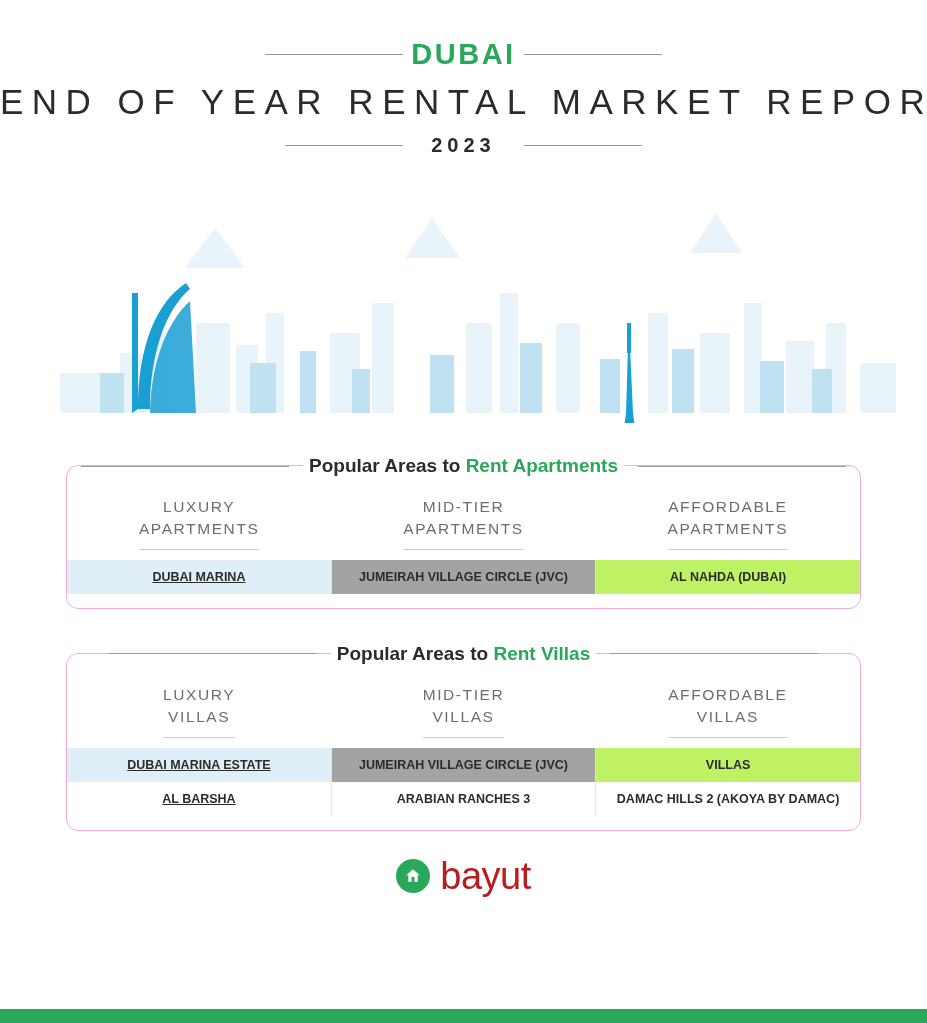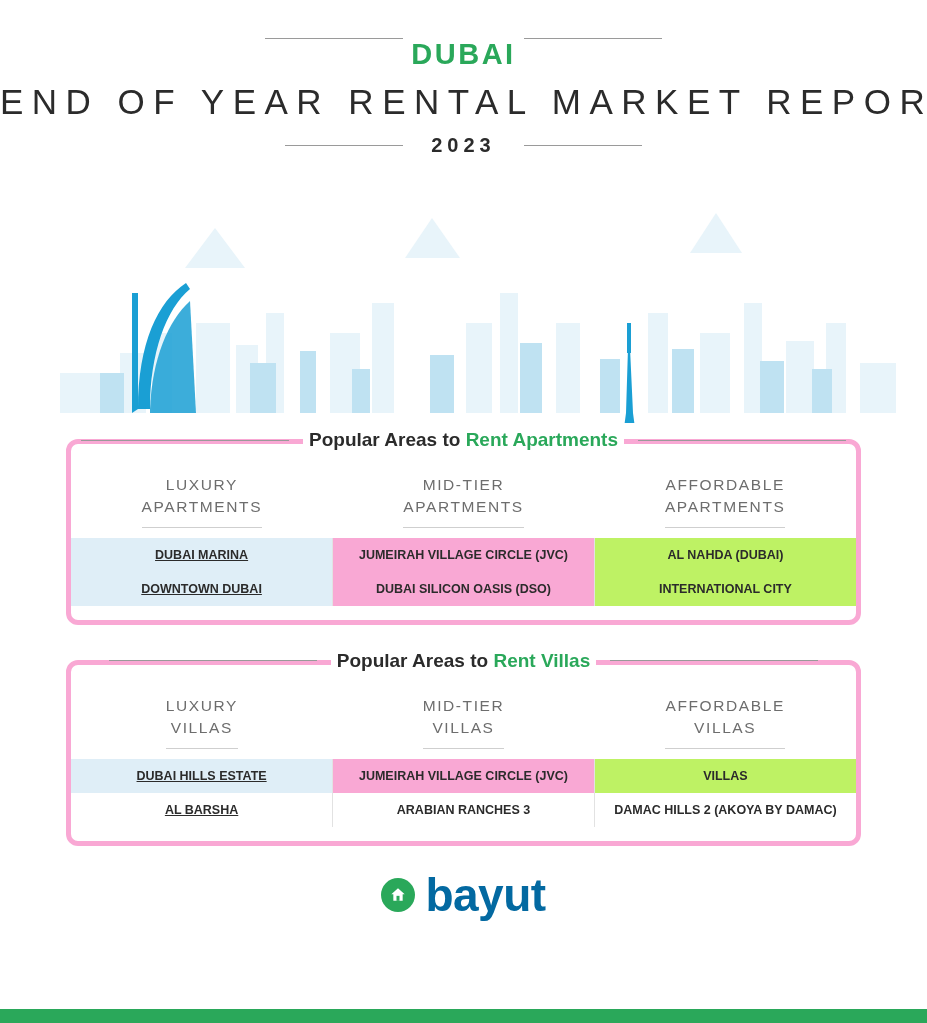--- a/index.html
+++ b/index.html
@@ -15,20 +15,21 @@
     width: 927px;
     height: 1023px;
     background: #ffffff;
   }
 
   
   .header { padding-top: 38px; text-align: center; }
 
   .title-row {
     display: flex;
+    align-items: center;
     justify-content: center;
     gap: 8px;
   }
   .rule {
     height: 1px;
     background: #9a9a9a;
     width: 138px;
   }
   .rule.short { width: 118px; }
   .title-main {
@@ -63,22 +64,22 @@
   .skyline-wrap {
     margin-top: 16px;
     width: 927px;
     height: 250px;
     position: relative;
   }
   .skyline-wrap svg { display: block; }
 
   
   .section { width: 795px; margin: 0 auto; position: relative; }
-  .section.apartments { margin-top: 6px; }
-  .section.villas { margin-top: 25px; }
+  .section.apartments { margin-top: 32px; }
+  .section.villas { margin-top: 34px; }
 
   .sec-head-row {
     display: flex;
     align-items: center;
     justify-content: center;
     gap: 14px;
     position: relative;
     z-index: 3;
   }
   .sec-rule { height: 1px; background: #9a9a9a; width: 208px; }
@@ -86,21 +87,21 @@
     font-size: 19px;
     font-weight: bold;
     color: #2b2b2b;
     background: #fff;
     padding: 0 6px;
     white-space: nowrap;
   }
   .sec-title .accent { color: #2aa85a; }
 
   .panel {
-    border: 5px solid #f9a8d4;
+    border: 1px solid #f9a8d4;
     border-radius: 12px;
     margin-top: -12px;
     padding-top: 24px;
     padding-bottom: 14px;
     background: #fff;
   }
 
   table.grid {
     width: 100%;
     border-collapse: collapse;
@@ -120,41 +121,41 @@
     text-align: center;
     font-size: 12.5px;
     font-weight: bold;
     color: #2b2b2b;
     height: 34px;
     padding: 0 6px;
     border-left: 1px solid #e2e2e2;
   }
   table.grid td:first-child { border-left: none; text-decoration: underline; }
   tr.alt td.col0 { background: #dfeef7; }
-  tr.alt td.col1 { background: #f9a8d4; }
+  tr.alt td.col1 { background: #a3a3a3; }
   tr.alt td.col2 { background: #bef264; }
 
   
   .footer {
     margin-top: 26px;
     display: flex;
     align-items: center;
     justify-content: center;
     gap: 10px;
   }
   .logo-mark {
     width: 34px; height: 34px;
     border-radius: 50%;
     background: #2aa85a;
     display: flex; align-items: center; justify-content: center;
   }
   .logo-text {
-    font-size: 46px;
-    font-weight: bold;
-    color: #0369a1;
+    font-size: 38px;
+    font-weight: normal;
+    color: #b91c1c;
     letter-spacing: -0.5px;
     line-height: 1;
   }
   .bottom-bar {
     position: absolute;
     left: 0; bottom: 0;
     width: 927px; height: 14px;
     background: #2aa85a;
   }
 </style>
@@ -290,25 +291,20 @@
             <th><span class="th-inner">MID-TIER<br>APARTMENTS</span></th>
             <th><span class="th-inner">AFFORDABLE<br>APARTMENTS</span></th>
           </tr>
         </thead>
         <tbody>
           <tr class="alt">
             <td class="col0">DUBAI MARINA</td>
             <td class="col1">JUMEIRAH VILLAGE CIRCLE (JVC)</td>
             <td class="col2">AL NAHDA (DUBAI)</td>
           </tr>
-          <tr class="alt">
-            <td class="col0">DOWNTOWN DUBAI</td>
-            <td class="col1">DUBAI SILICON OASIS (DSO)</td>
-            <td class="col2">INTERNATIONAL CITY</td>
-          </tr>
         </tbody>
       </table>
     </div>
   </div>
 
   <div class="section villas">
     <div class="sec-head-row">
       <div class="sec-rule"></div>
       <div class="sec-title">
         <span>Popular Areas to </span><span class="accent">Rent Villas</span>
@@ -319,21 +315,21 @@
       <table class="grid">
         <thead>
           <tr>
             <th><span class="th-inner">LUXURY<br>VILLAS</span></th>
             <th><span class="th-inner">MID-TIER<br>VILLAS</span></th>
             <th><span class="th-inner">AFFORDABLE<br>VILLAS</span></th>
           </tr>
         </thead>
         <tbody>
           <tr class="alt">
-            <td class="col0">DUBAI HILLS ESTATE</td>
+            <td class="col0">DUBAI MARINA ESTATE</td>
             <td class="col1">JUMEIRAH VILLAGE CIRCLE (JVC)</td>
             <td class="col2">VILLAS</td>
           </tr>
           <tr>
             <td class="col0">AL BARSHA</td>
             <td class="col1">ARABIAN RANCHES 3</td>
             <td class="col2">DAMAC HILLS 2 (AKOYA BY DAMAC)</td>
           </tr>
         </tbody>
       </table>

